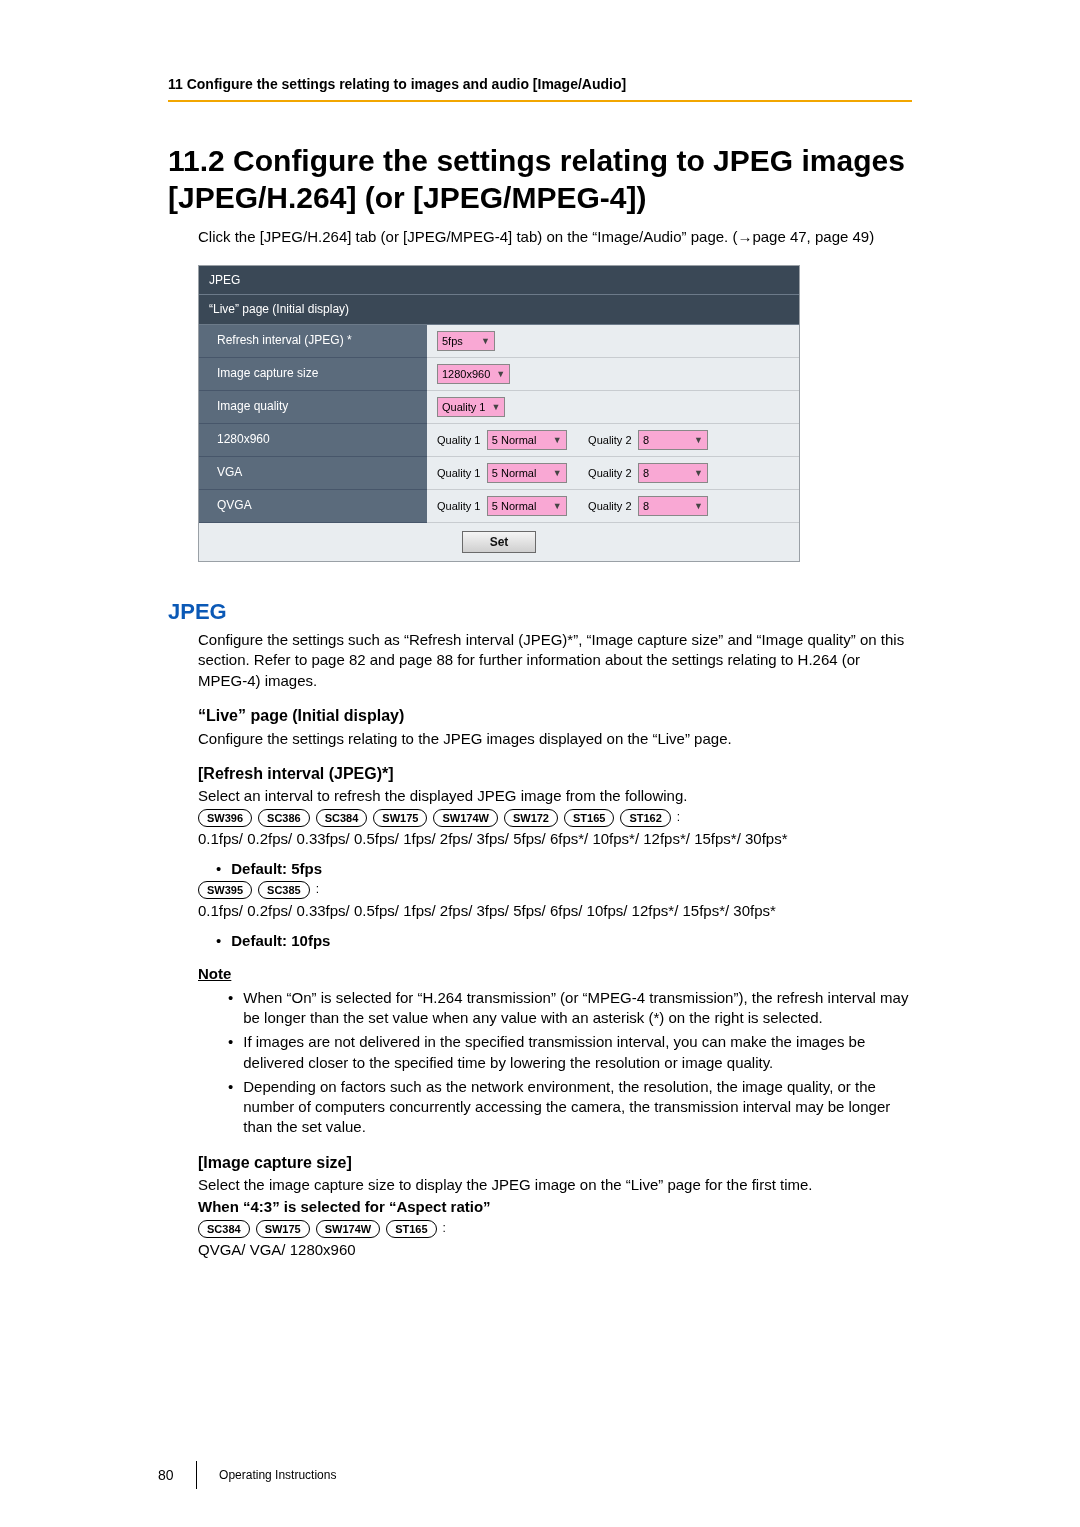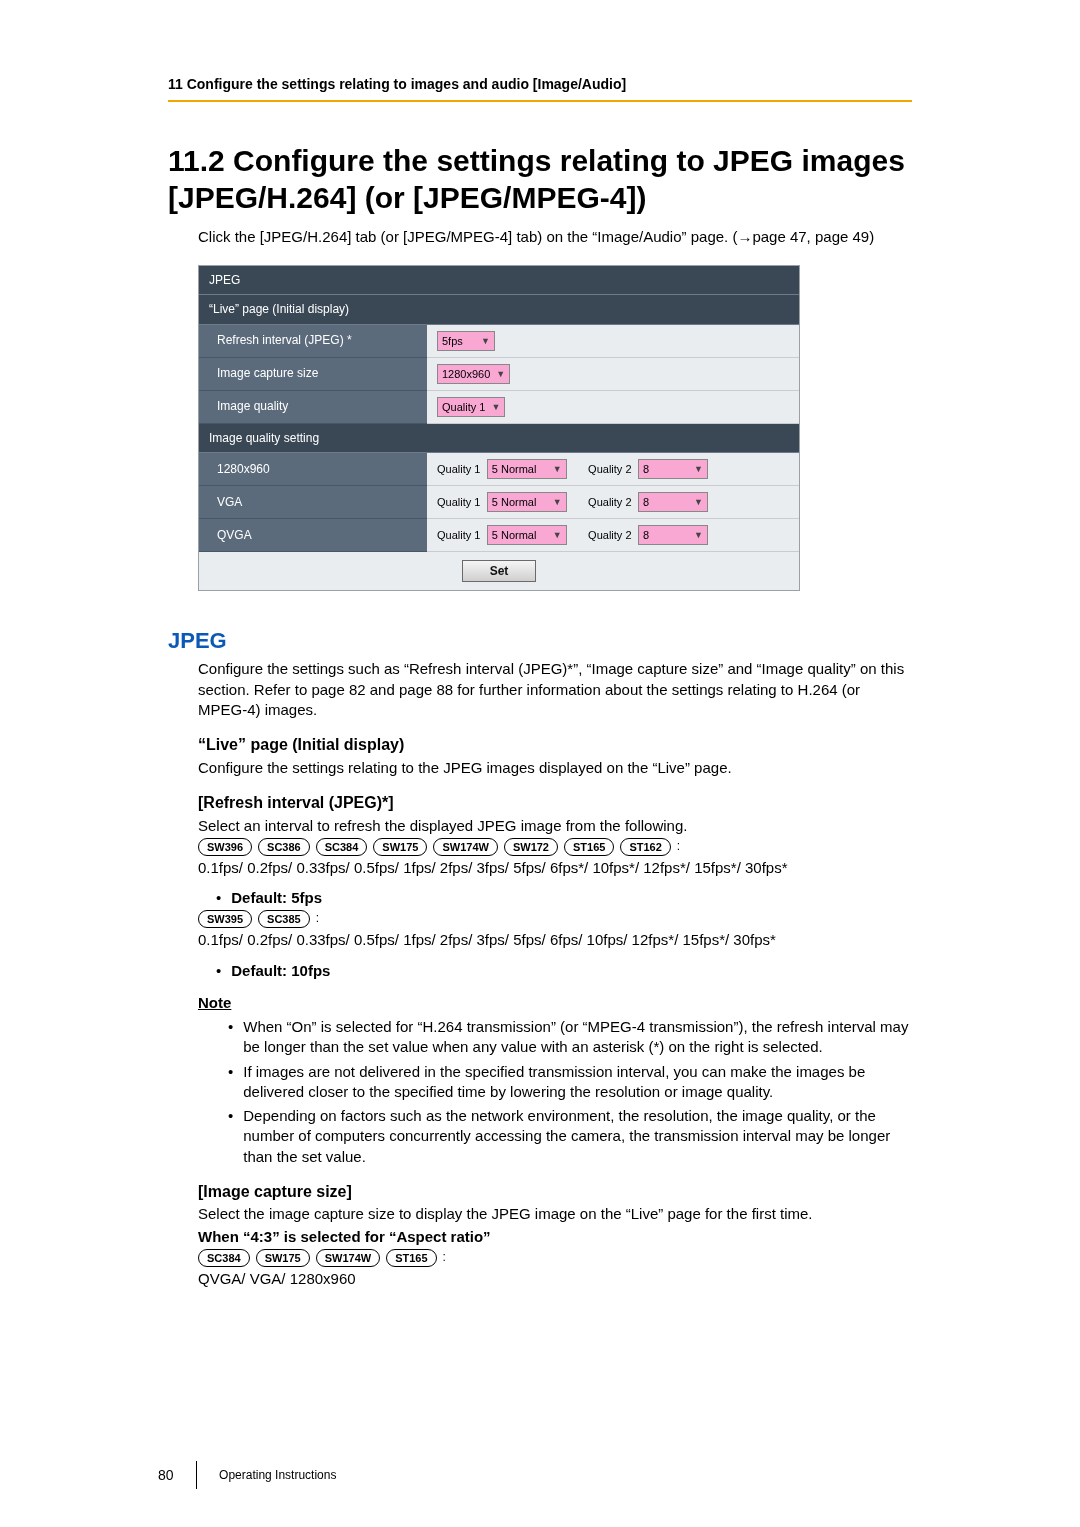--- a/index.html
+++ b/index.html
@@ -141,23 +141,20 @@
       <tr class="p-row">
         <td class="lbl">Image quality</td>
         <td class="val">
           <span class="sel">
             <span>Quality 1</span>
                 <span class="arrow">▼</span>
           </span>
         </td>
       </tr>
 
-      <tr class="p-sub">
-            <td colspan="2">Image quality setting</td>
-          </tr>
 
       <tr class="p-row">
         <td class="lbl">1280x960</td>
         <td class="val q-line">
           <span class="qlabel">Quality 1</span>
           <span class="sel" style="min-width:70px">
                 <span>5 Normal</span>
                 <span class="arrow">▼</span>
               </span>
           <span class="qlabel">Quality 2</span>

